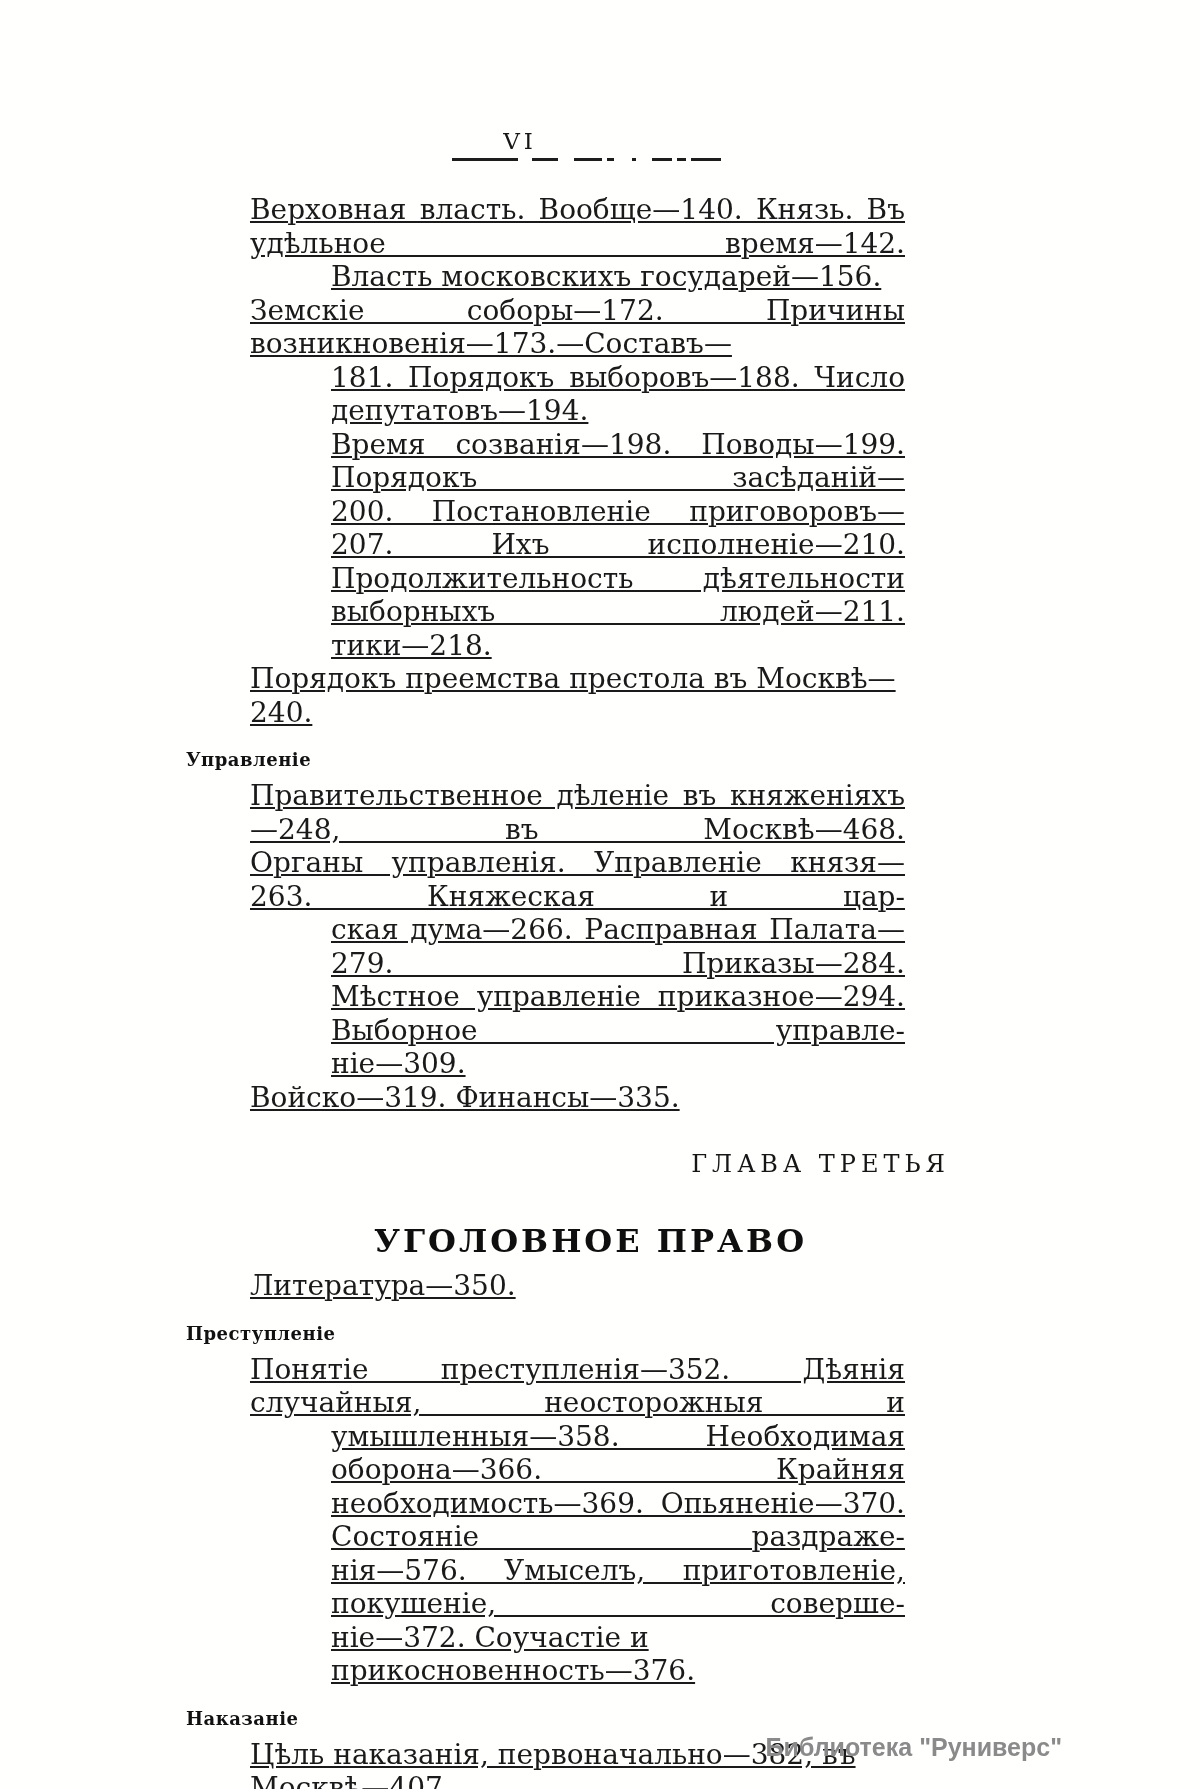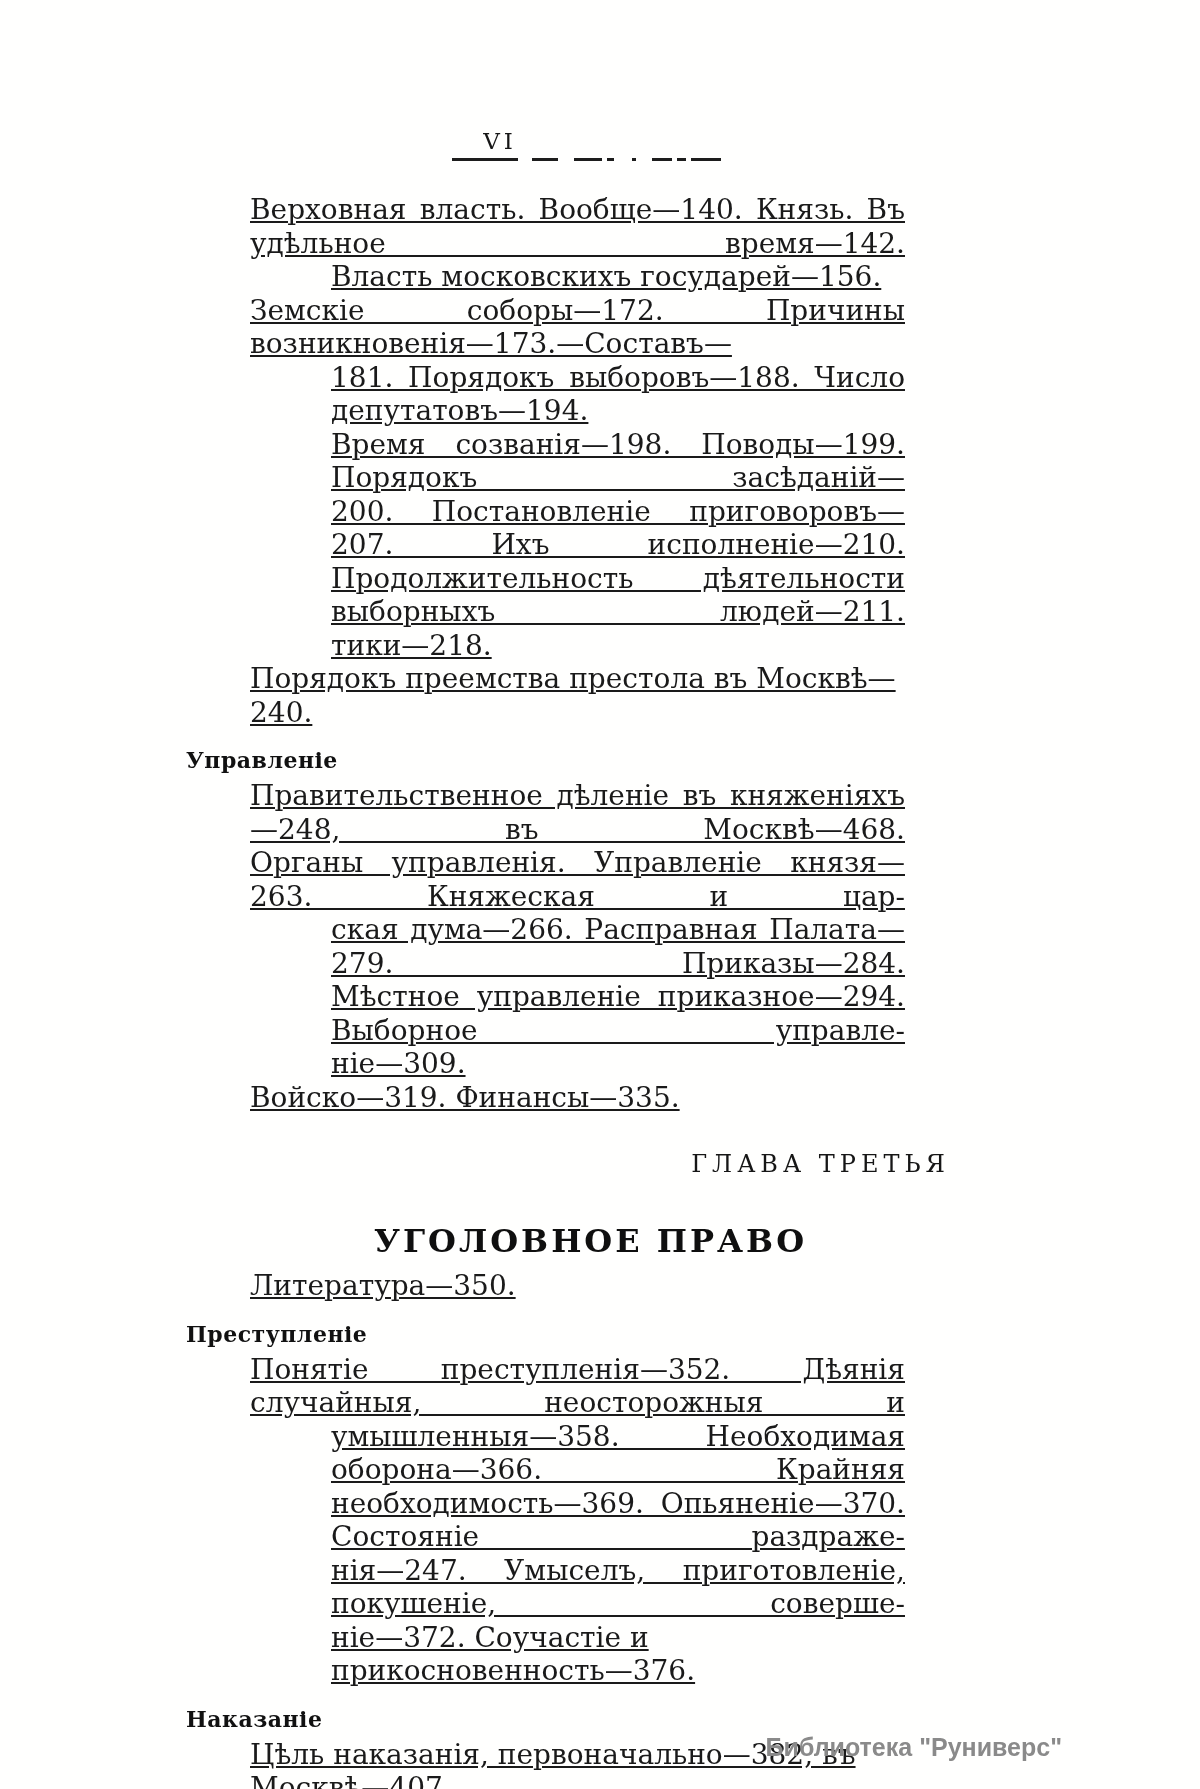--- a/index.html
+++ b/index.html
@@ -12,21 +12,21 @@
     width: 1200px;
     height: 1789px;
     background: #fffffe;
     overflow: hidden;
     font-family: "DejaVu Serif", serif;
     color: #1a1a1a;
   }
   .page-number {
     position: absolute;
     top: 128px;
-    left: 420px;
+    left: 440px;
     width: 160px;
     text-align: center;
     font-size: 23px;
     letter-spacing: 4px;
     color: #161616;
   }
   .dashed-rule {
     position: absolute;
     top: 158px;
     left: 452px;
@@ -60,21 +60,21 @@
     text-decoration: underline;
   }
   .ln.first { padding-left: 64px; }
   .ln.cont  { padding-left: 145px; }
   .ln.fill {
     text-align: justify;
     text-align-last: justify;
   }
   .heading {
     font-weight: bold;
-    font-size: 22px;
+    font-size: 18px;
     line-height: 38px;
     margin-top: 12px;
     letter-spacing: 0.5px;
     color: #111111;
   }
   .chapter-title {
     text-align: right;
     font-size: 24px;
     line-height: 52px;
     letter-spacing: 5px;
@@ -137,21 +137,21 @@
       <div class="ln cont fill">Мѣстное управленіе приказное—294. Выборное управле-</div>
       <div class="ln cont">ніе—309.</div>
       <div class="ln first">Войско—319. Финансы—335.</div>
       <div class="chapter-title">ГЛАВА ТРЕТЬЯ</div>
       <div class="chapter-subtitle">УГОЛОВНОЕ ПРАВО</div>
       <div class="ln first">Литература—350.</div>
       <div class="heading">Преступленіе</div>
       <div class="ln first fill">Понятіе преступленія—352. Дѣянія случайныя, неосторожныя и</div>
       <div class="ln cont fill">умышленныя—358. Необходимая оборона—366. Крайняя</div>
       <div class="ln cont fill">необходимость—369. Опьяненіе—370. Состояніе раздраже-</div>
-      <div class="ln cont fill">нія—247. Умыселъ, приготовленіе, покушеніе, соверше-</div>
+      <div class="ln cont fill">нія—576. Умыселъ, приготовленіе, покушеніе, соверше-</div>
       <div class="ln cont">ніе—372. Соучастіе и прикосновенность—376.</div>
       <div class="heading">Наказаніе</div>
       <div class="ln first">Цѣль наказанія, первоначально—382, въ Москвѣ—407.</div>
       <div class="ln first fill">Виды древнѣйшихъ наказаній. Месть—383. Выкупъ—389. Смерт-</div>
     </div>
 
   <div class="watermark">Библиотека "Руниверс"</div>
 
 </div>
 

